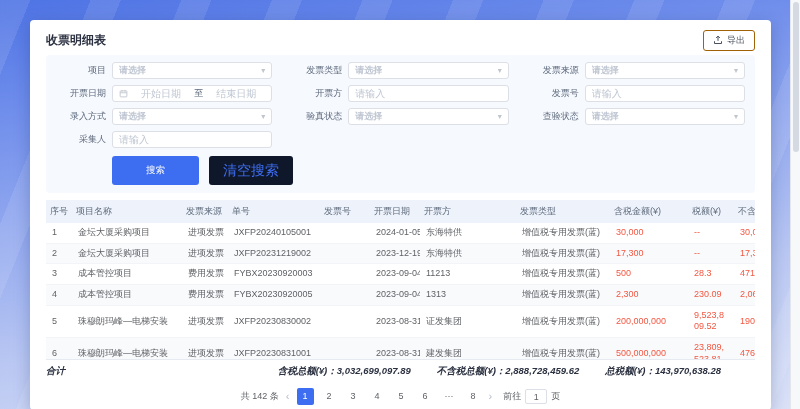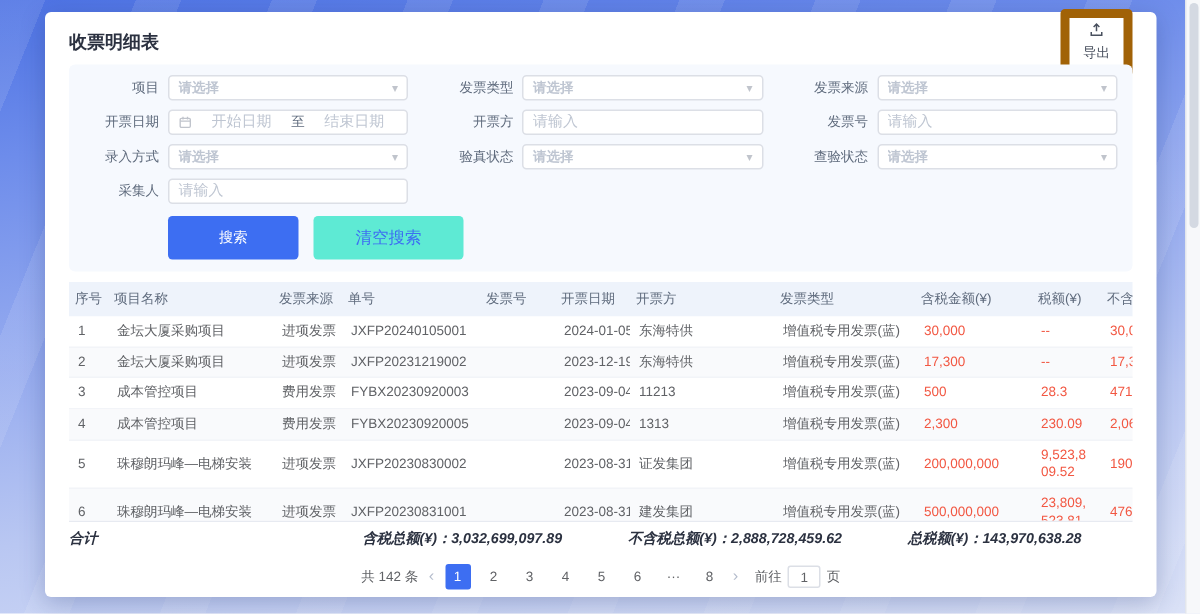--- a/index.html
+++ b/index.html
@@ -7,28 +7,28 @@
     font-family:"Liberation Sans", sans-serif; }
   .bg { position:absolute; inset:0;
     background:linear-gradient(172deg,#4E73E4 0%, #6d8ceb 20%, #93a9ef 45%, #b9c7f2 70%, #dbe2f7 100%); }
   .bg::before { content:''; position:absolute; inset:0;
     background:repeating-linear-gradient(112deg, rgba(255,255,255,.10) 0 28px, rgba(255,255,255,0) 28px 84px); }
   .v-scrollbar { position:absolute; right:0; top:0; width:10px; height:409px;
     background:#f7f8fa; border-left:1px solid #e3e6ec; z-index:20; }
   .v-scrollbar .thumb { position:absolute; top:2px; left:2px; width:6px; height:150px;
     background:#d4d9e2; border-radius:3px; }
 
-  .card { position:absolute; left:30px; top:8px; width:741px; height:390px;
+  .card { position:absolute; left:30px; top:20px; width:741px; height:390px;
     background:#fff; border-radius:4px; box-shadow:0 4px 16px rgba(25,45,110,.28);
     padding:8px 16px 0; display:flex; flex-direction:column; z-index:5; }
 
   .card-header { display:flex; justify-content:space-between; align-items:center; height:24px; flex:0 0 auto; }
   .title { font-size:12px; font-weight:bold; color:#2b3140; }
-  .export-btn { display:flex; align-items:center; gap:4px; border:6px solid #a16207;
-    border-radius:3px; padding:3px 9px; font-size:9px; color:#49505e; background:#fff; cursor:pointer;flex-direction:column; }
+  .export-btn { display:flex; align-items:center; gap:4px; border:1px solid #a16207;
+    border-radius:3px; padding:3px 9px; font-size:9px; color:#49505e; background:#fff; cursor:pointer; }
   .export-btn svg { display:block; }
 
   .filter-panel { background:#f6f9fe; border-radius:4px; padding:7px 10px 8px; margin-top:3px; flex:0 0 auto; }
   .filter-grid { display:grid; grid-template-columns:1fr 1fr 1fr; row-gap:6px; column-gap:20px; }
   .field { display:flex; align-items:center; gap:6px; min-width:0; }
   .field-label { width:50px; text-align:right; font-size:9px; color:#5f6b7d; flex-shrink:0; }
   .control { flex:1; height:17px; background:#fff; border:1px solid #dcdfe6; border-radius:3px;
     display:flex; align-items:center; padding:0 6px; min-width:0; }
   .control input { border:none; outline:none; width:100%; min-width:0; font-size:10px; color:#333;
     background:transparent; font-family:inherit; }
@@ -36,37 +36,37 @@
   .select .ph { flex:1; font-size:9px; color:#bfc6d2; overflow:hidden; white-space:nowrap;font-weight:bold; }
   .chevron { color:#c0c4cc; font-size:8px; line-height:1; }
   .daterange { gap:4px; }
   .daterange .sep { font-size:9px; color:#5f6b7d; flex-shrink:0; }
   .daterange input { text-align:center; }
   .cal-icon { flex-shrink:0; display:flex; }
 
   .btn-row { margin-top:8px; padding-left:56px; display:flex; gap:10px; }
   .btn-primary { background:#3D6EF2; color:#fff; border:none; border-radius:3px;
     font-size:9.5px; padding:8px 34px; cursor:pointer; font-family:inherit; }
-  .btn-light { background:#5eead4; color:#3D6EF2; border:none; border-radius:3px;
-    font-size:11px; padding:4px 28px; cursor:pointer; font-family:inherit; }
+  .btn-light { background:#0f172a; color:#3D6EF2; border:none; border-radius:3px;
+    font-size:14px; padding:4px 14px; cursor:pointer; font-family:inherit; }
 
   .table-wrap { flex:1 1 auto; min-height:0; overflow:hidden; margin-top:7px; position:relative; }
   .tbl { width:782px; --cols:26px 110px 46px 92px 50px 50px 96px 94px 78px 46px 94px; }
   .thead { display:grid; grid-template-columns:var(--cols); background:#eef3fb; }
   .th { font-size:9px; color:#5f6b7d; padding:5px 4px; white-space:nowrap; overflow:hidden; }
   .trow { display:grid; grid-template-columns:var(--cols); border-bottom:1px solid #f2f4f8; background:#fff; }
   .tbody .trow:nth-child(even) { background:#f9fafc; }
   .td { font-size:9px; color:#606266; padding:4px 6px; line-height:1.3;
     display:flex; align-items:center; overflow:hidden; }
   .td.nowrap { white-space:nowrap; }
   .td.amount { color:#F25742; word-break:break-all; }
 
   .summary { flex:0 0 24px; display:flex; align-items:center; border-top:1px solid #e7eaf1;
     font-size:9.5px; font-weight:bold; color:#2b3140;font-style:italic; }
-  .totals { margin-left:auto; display:flex; gap:44px; padding-right:34px; }
+  .totals { margin-left:auto; display:flex; gap:26px; padding-right:34px; }
   .total { white-space:nowrap; }
 
   .pagination { flex:0 0 27px; display:flex; align-items:center; justify-content:center;
     gap:7px; font-size:9px; color:#606266; }
   .arrow { color:#b4bccc; cursor:pointer; font-size:11px; line-height:1; }
   .page { min-width:17px; height:17px; line-height:17px; text-align:center; border-radius:2px; cursor:pointer; }
   .page.active { background:#3D6EF2; color:#fff; }
   .goto { display:flex; align-items:center; gap:4px; margin-left:4px; }
   .goto input { width:22px; height:15px; border:1px solid #dcdfe6; border-radius:2px;
     text-align:center; font-size:9px; color:#606266; outline:none; font-family:inherit; }

